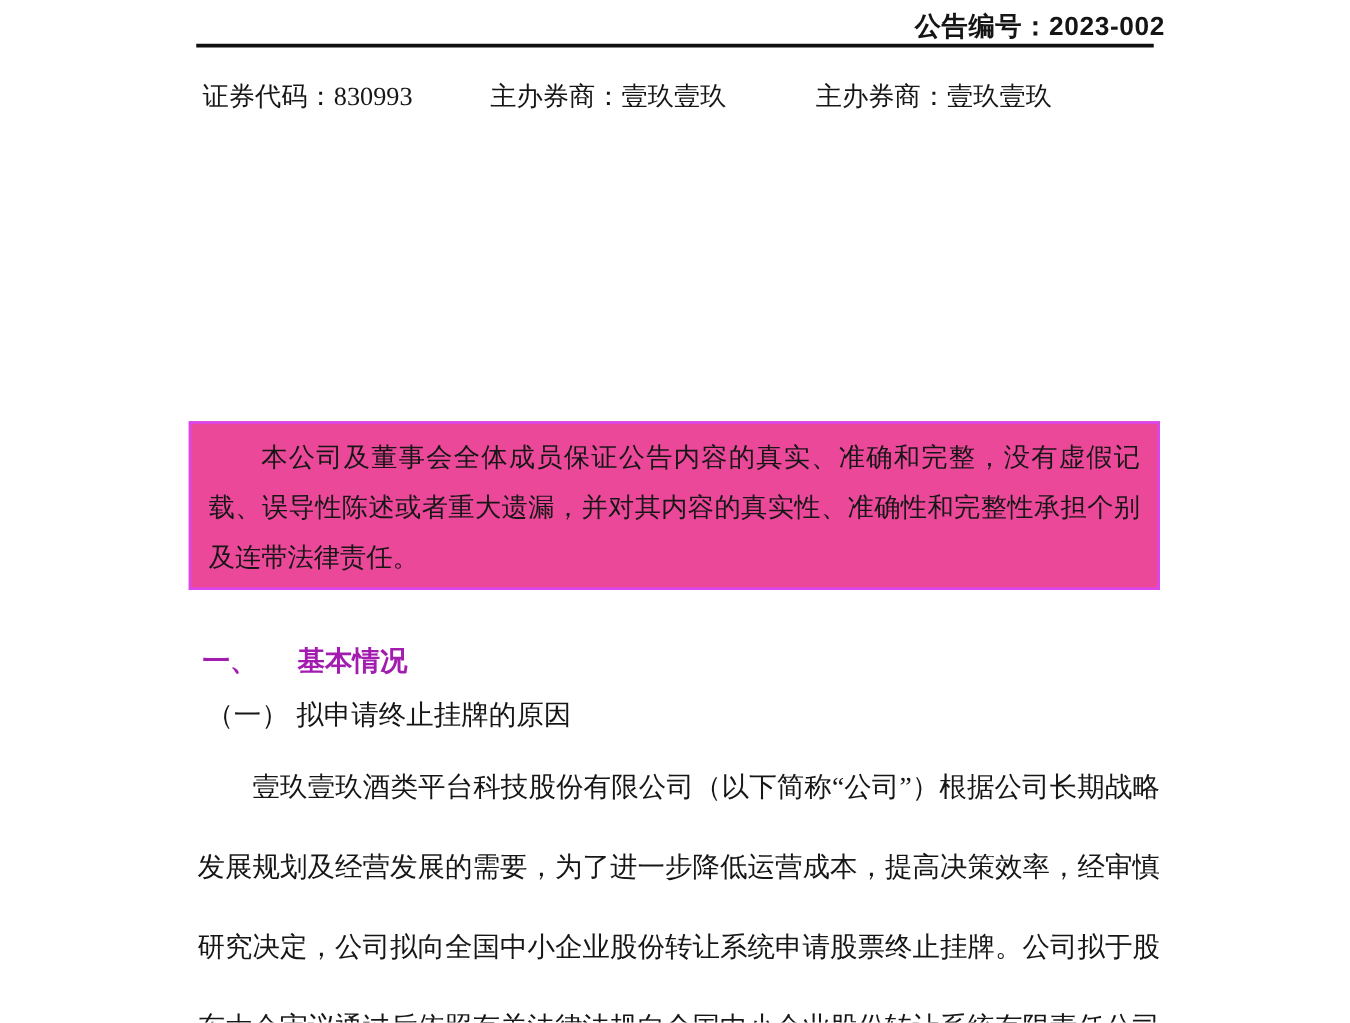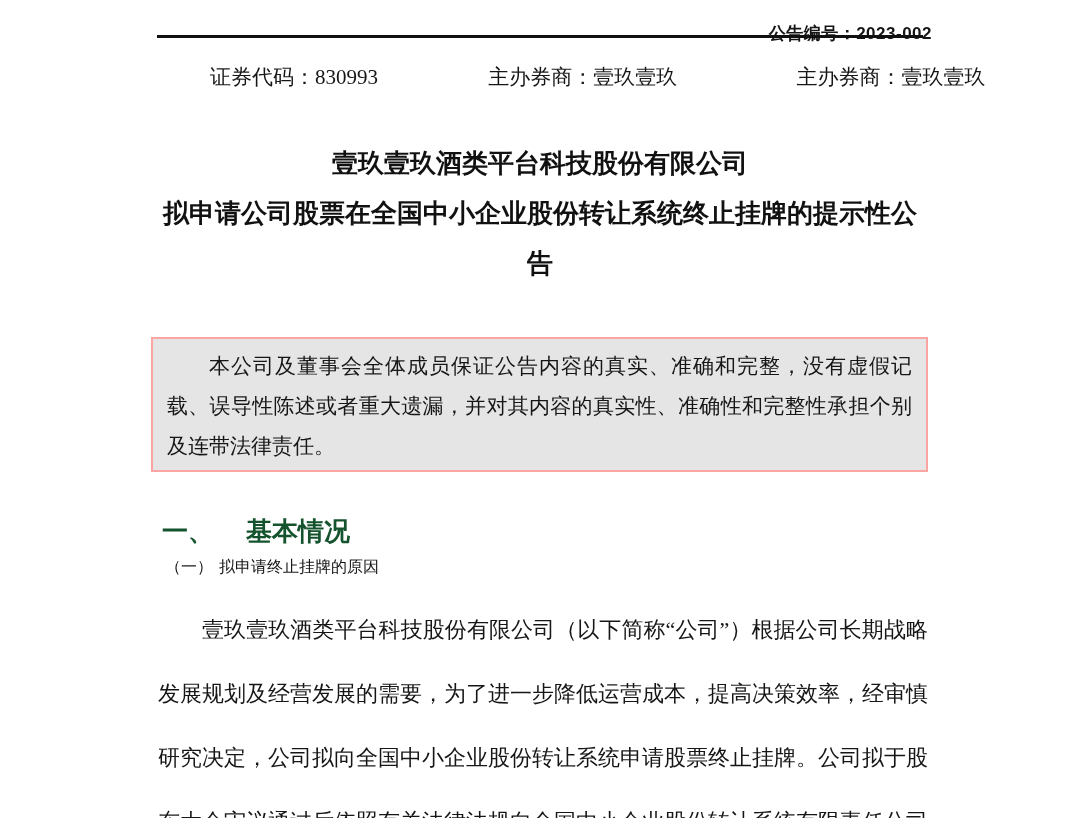--- a/index.html
+++ b/index.html
@@ -11,24 +11,24 @@
   }
   .page {
     position: relative;
     width: 1080px;
     height: 818px;
     background: #ffffff;
   }
   
   .announce-no {
     position: absolute;
-    top: 22px;
+    top: 7px;
     right: 148px;
     font-family: "Liberation Sans", "DejaVu Sans", sans-serif;
-    font-size: 17px;
+    font-size: 21px;
     font-weight: 600;
     letter-spacing: 0.5px;
     color: #151515;
   }
   
   .top-rule {
     position: absolute;
     top: 35px;
     left: 157px;
     width: 766px;
@@ -37,21 +37,21 @@
   }
   
   .meta-row {
     position: absolute;
     top: 63px;
     left: 162px;
     font-size: 21px;
     white-space: nowrap;
     color: #161616;
   }
-  .meta-row .meta-item { display: inline-block; margin-left: 48px; }
+  .meta-row .meta-item { display: inline-block; }
   .meta-row .gap-a { margin-right: 57px; }
   .meta-row .gap-b { margin-right: 66px; }
   
   .title-block {
     position: absolute;
     top: 138px;
     left: 0;
     width: 1080px;
     text-align: center;
     font-family: "Liberation Sans", "DejaVu Sans", sans-serif;
@@ -63,48 +63,48 @@
   .title-subject {
     width: 762px;
     margin: 0 auto;
   }
   
   .disclaimer-box {
     position: absolute;
     top: 337px;
     left: 151px;
     width: 777px;
-    border: 2px solid #fca5a5;
+    border: 2px solid #d946ef;
     padding: 7px 14px 4px 14px;
-    background: #e5e5e5;
+    background: #ec4899;
   }
   .disclaimer-text {
     font-size: 21px;
     line-height: 40px;
     text-indent: 2em;
     text-align: justify;
     color: #161616;
   }
   
   .section-heading {
     position: absolute;
     top: 514px;
     left: 162px;
     font-family: "Liberation Sans", "DejaVu Sans", sans-serif;
     font-weight: 700;
-    font-size: 26px;
-    color: #14532d;
+    font-size: 22px;
+    color: #a21caf;
     white-space: nowrap;
   }
   .section-heading .section-num { margin-right: 32px; }
   .subsection-heading {
     position: absolute;
     top: 557px;
     left: 165px;
-    font-size: 16px;
+    font-size: 22px;
     color: #161616;
     white-space: nowrap;
   }
   .subsection-heading .subsection-num { margin-right: 6px; }
   
   .body-paragraph {
     position: absolute;
     top: 598px;
     left: 158px;
     width: 770px;
@@ -123,24 +123,20 @@
   <div class="announce-no">公告编号：2023-002</div>
 
   <div class="top-rule"></div>
 
   <div class="meta-row">
     <span class="meta-item gap-a">证券代码：830993</span>
     <span class="meta-item gap-b">主办券商：壹玖壹玖</span>
     <span class="meta-item">主办券商：壹玖壹玖</span>
   </div>
 
-  <div class="title-block">
-    <div class="title-company">壹玖壹玖酒类平台科技股份有限公司</div>
-    <div class="title-subject">拟申请公司股票在全国中小企业股份转让系统终止挂牌的提示性公告</div>
-  </div>
 
   <div class="disclaimer-box">
     <div class="disclaimer-text">本公司及董事会全体成员保证公告内容的真实、准确和完整，没有虚假记载、误导性陈述或者重大遗漏，并对其内容的真实性、准确性和完整性承担个别及连带法律责任。</div>
   </div>
 
   <div class="section-heading">
     <span class="section-num">一、</span><span>基本情况</span>
   </div>
 
   <div class="subsection-heading">

